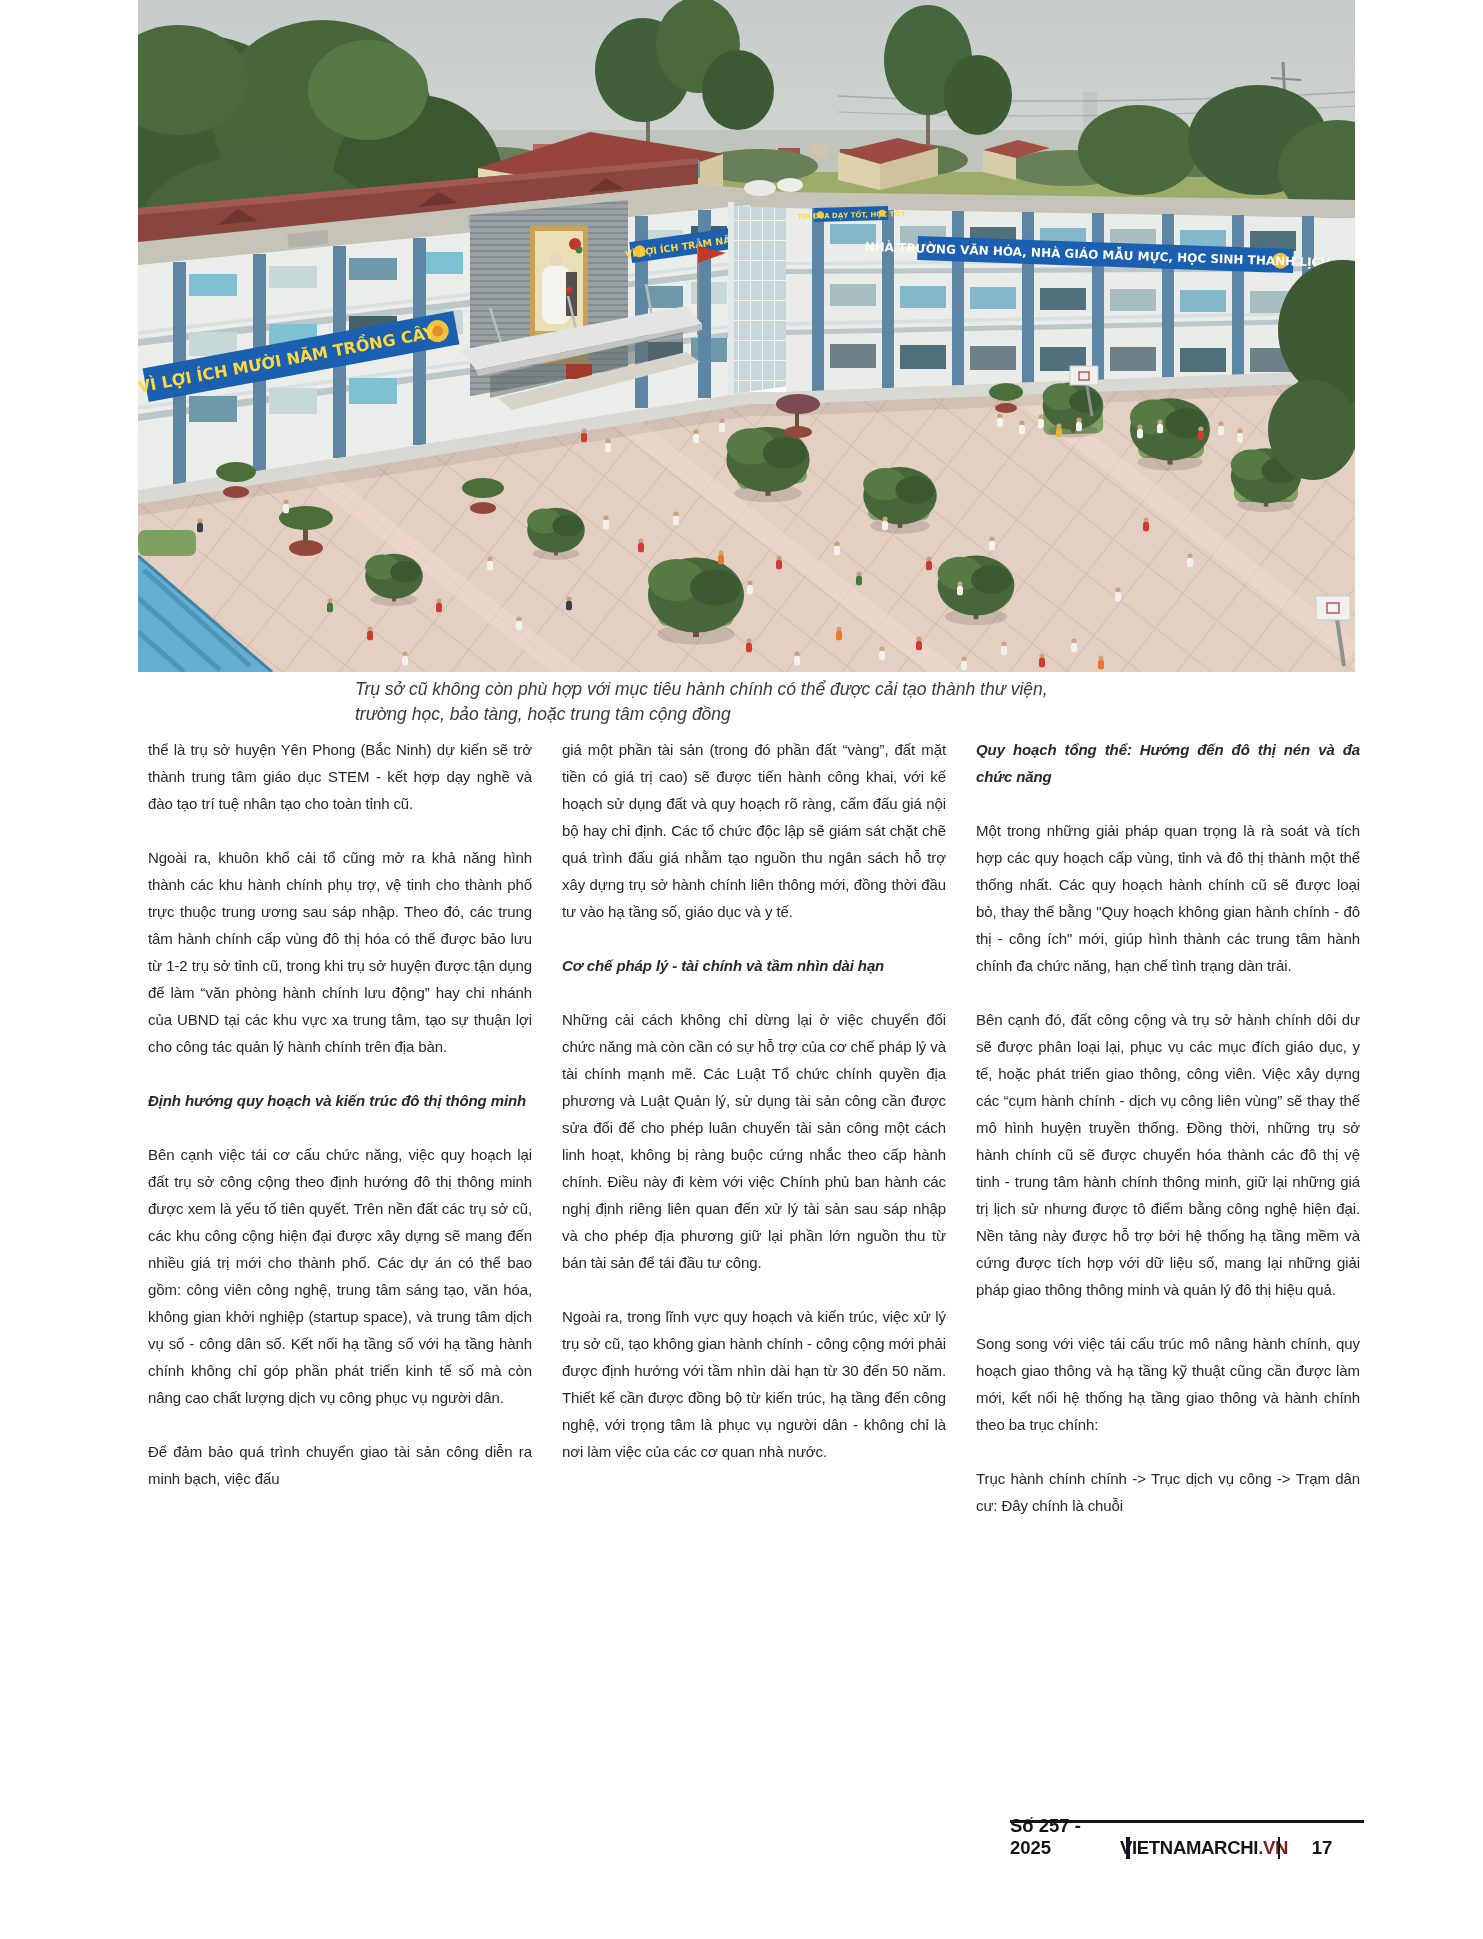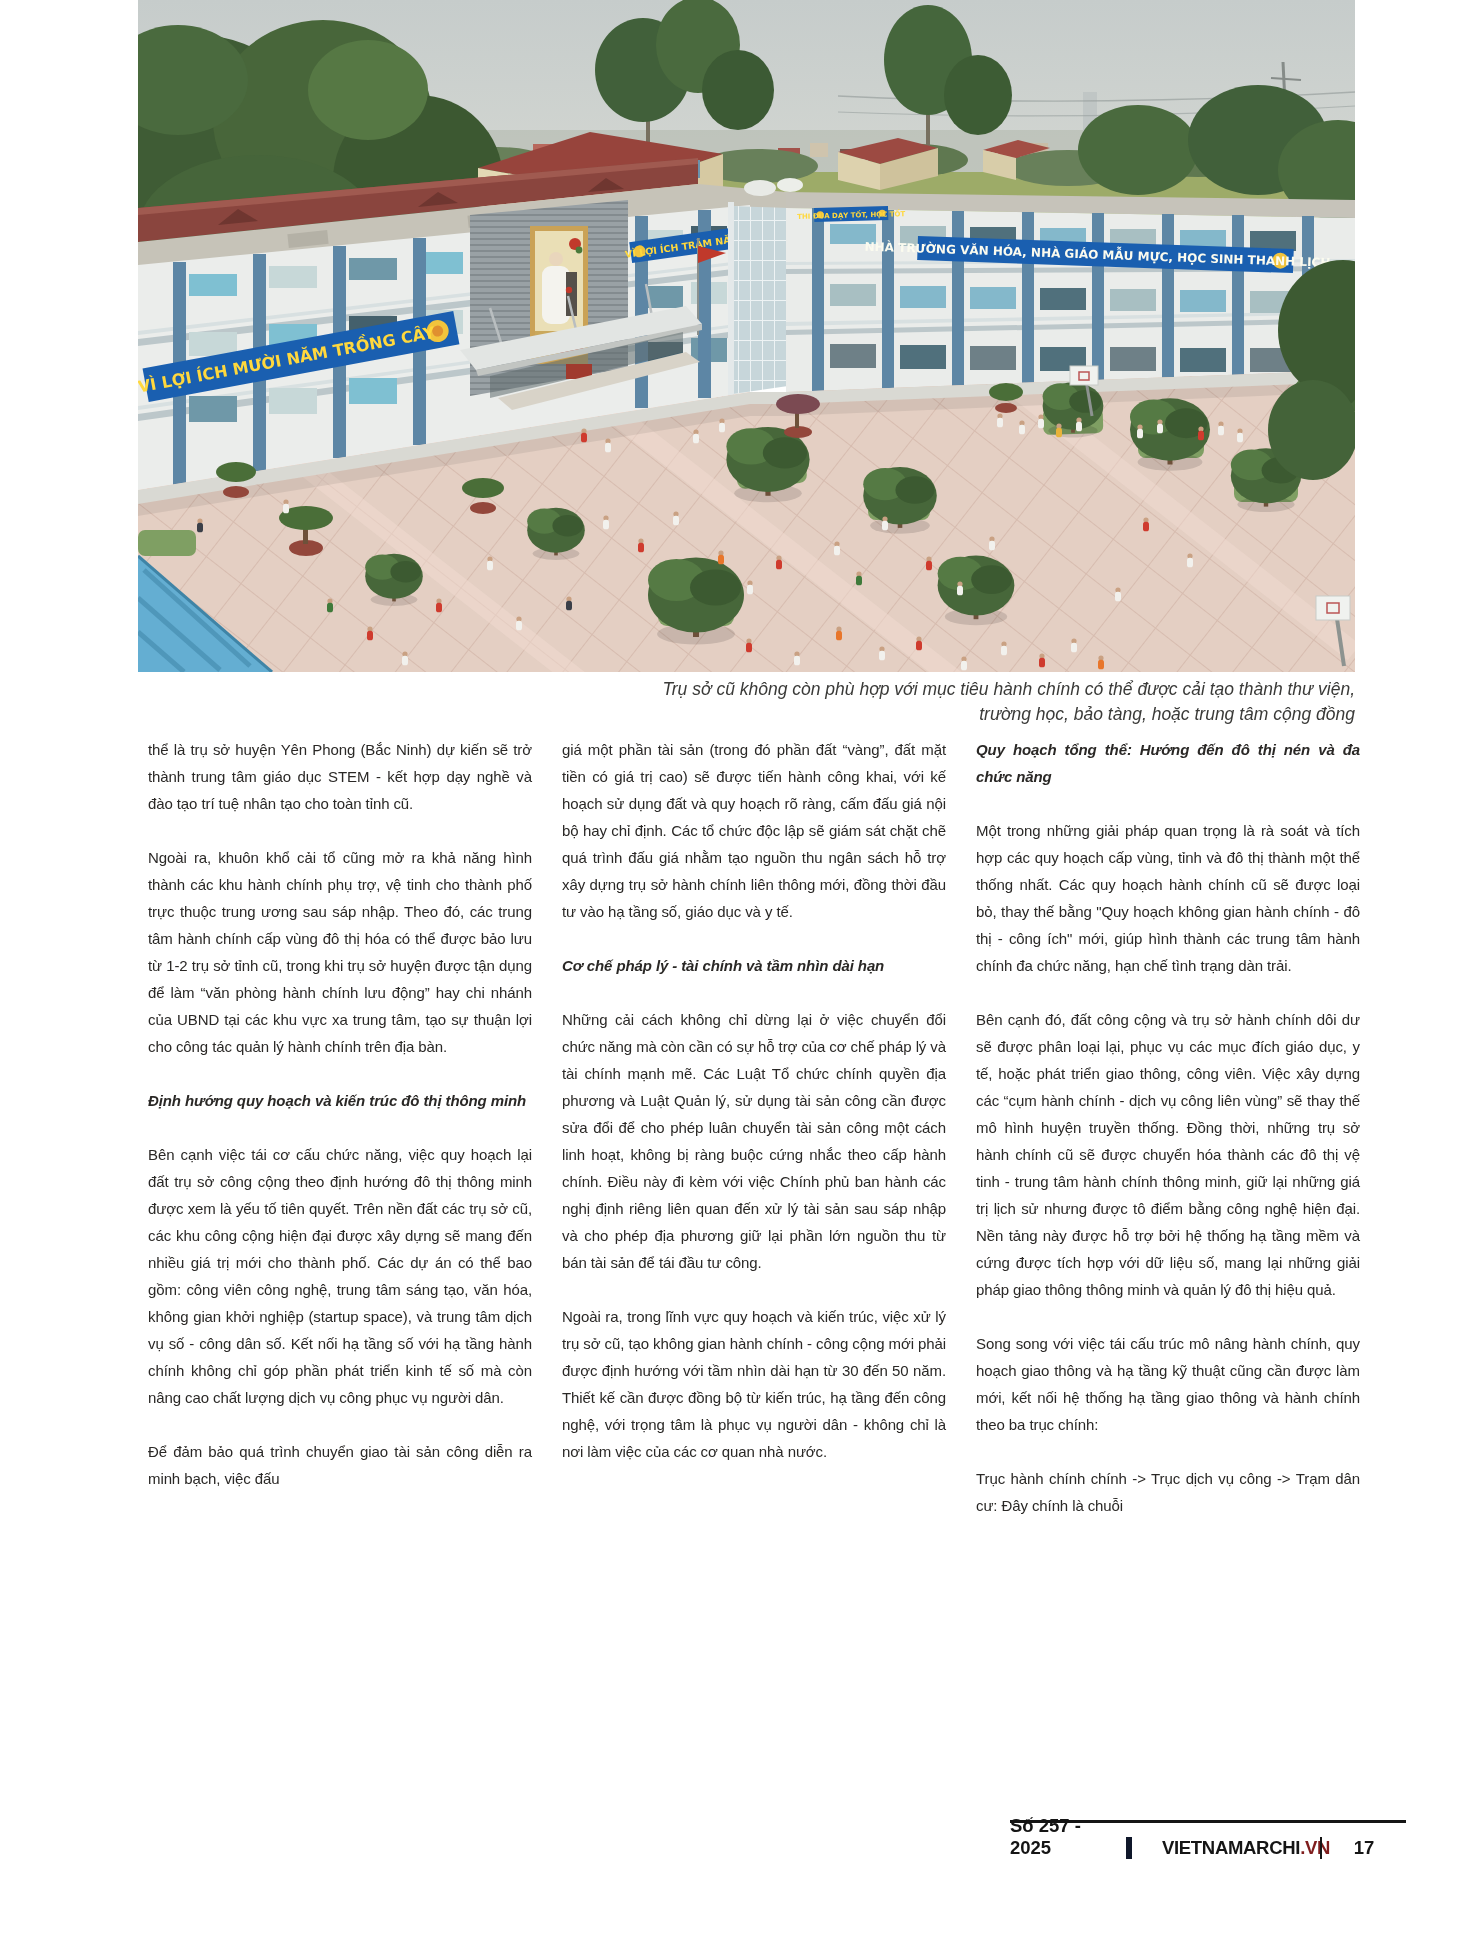--- a/index.html
+++ b/index.html
@@ -4,36 +4,36 @@
 <style>
   html,body{margin:0;padding:0;}
   body{
     width:1483px;height:1939px;position:relative;background:#ffffff;
     font-family:"Liberation Sans",sans-serif;color:#262422;overflow:hidden;
   }
   .photo{position:absolute;left:138px;top:0;width:1217px;height:672px;overflow:hidden;}
   .photo svg{display:block;}
   svg text{font-family:"DejaVu Sans",sans-serif;font-weight:bold;}
   .caption{
-    position:absolute;top:677px;right:128px;width:1000px;text-align:right;
+    position:absolute;top:677px;right:128px;width:1000px;
     font-style:italic;font-size:17.5px;line-height:25px;color:#3a3a38;
   }
   .columns{
     position:absolute;left:148px;top:736px;width:1212px;display:flex;gap:30px;
   }
   .col{width:384px;font-size:15px;line-height:27px;text-align:justify;letter-spacing:-0.1px;color:#2a2826;}
   .para{margin:0 0 27px 0;}
   .subhead{margin:0 0 27px 0;font-weight:bold;font-style:italic;}
   .footer{
     position:absolute;left:1010px;top:1820px;display:flex;align-items:flex-end;
     border-top:3px solid #151515;height:36px;
   }
   .footer .cell{display:flex;align-items:center;justify-content:center;font-weight:bold;font-size:18.5px;color:#151515;}
   .f-issue{width:116px;}
-  .f-site{width:148px;border-left:6px solid #0f172a;letter-spacing:-0.3px;padding-left:40px;}
+  .f-site{width:148px;border-left:4px solid #0f172a;letter-spacing:-0.3px;}
   .f-site .vn{font-weight:bold;color:#7f1d1d;}
   .f-page{width:84px;border-left:2px solid #151515;font-size:21px;}
 </style>
 </head>
 <body>
 
 <div class="photo">
 <svg width="1217" height="672" viewBox="0 0 1217 672" xmlns="http://www.w3.org/2000/svg">
   <defs>
     <linearGradient id="sky" x1="0" y1="0" x2="0" y2="1">

